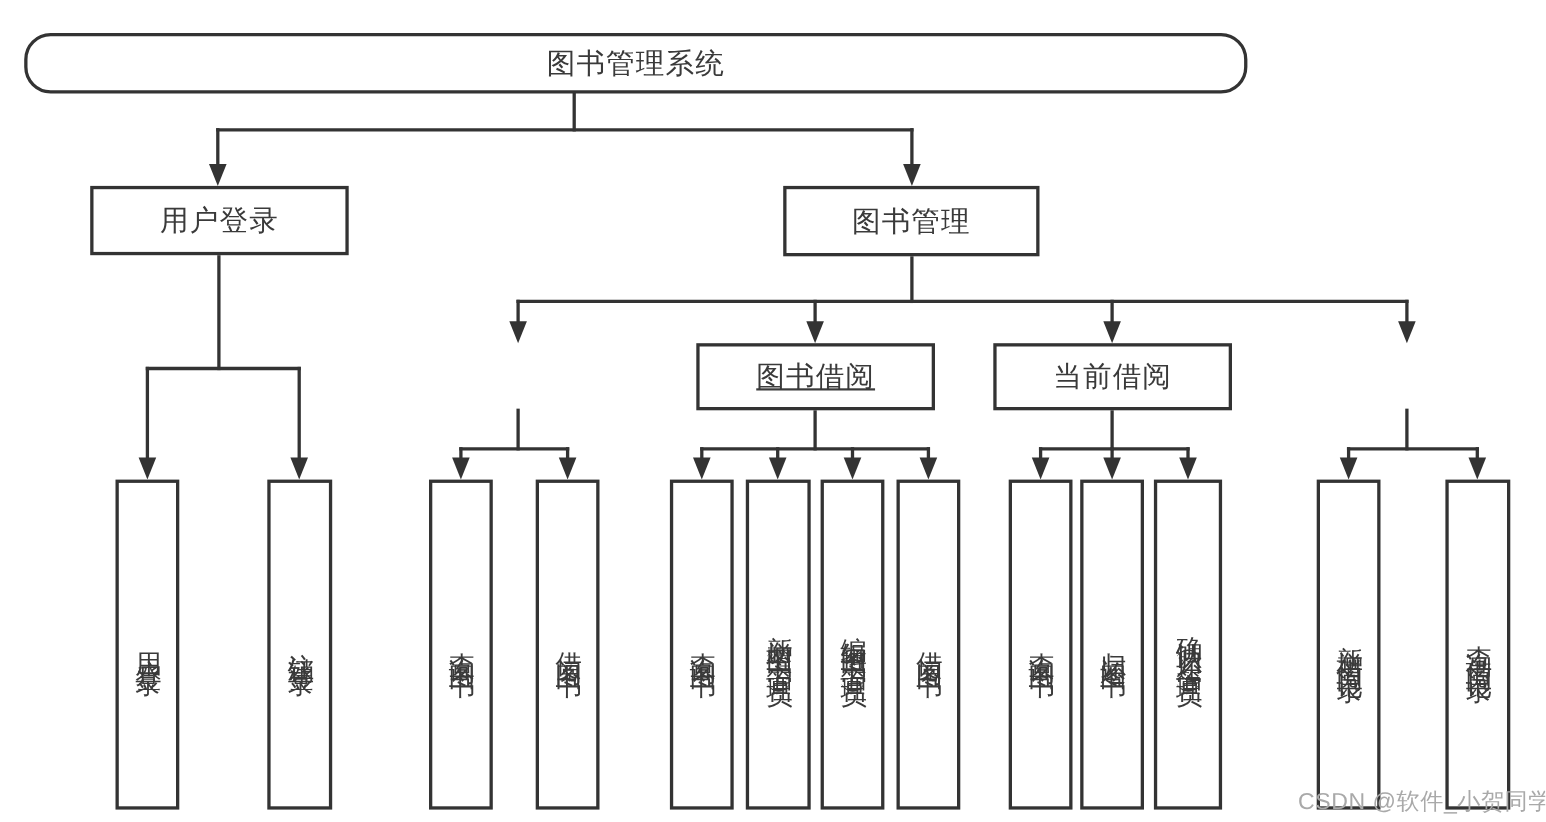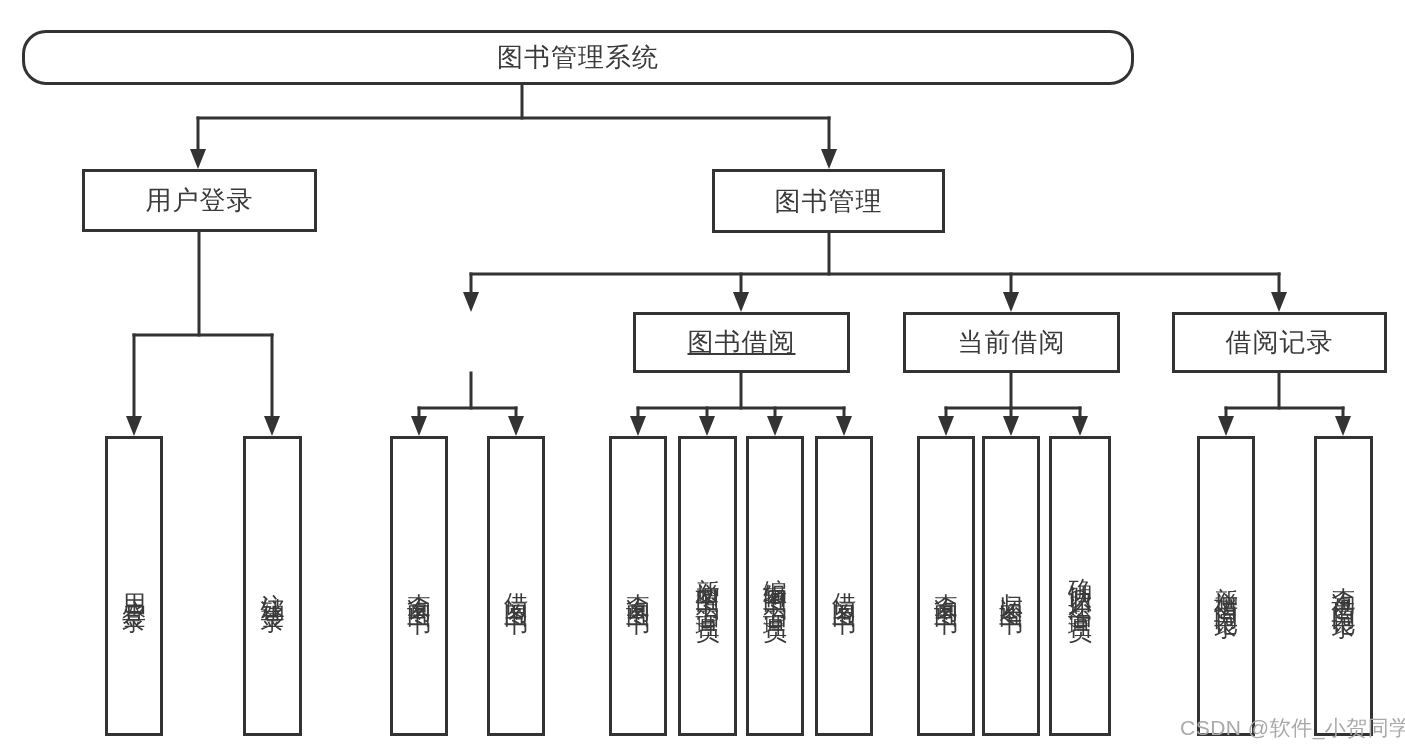--- a/index.html
+++ b/index.html
@@ -91,21 +91,20 @@
       <polygon points="1335,416 1351,416 1343,436" fill="#333333" stroke="none"></polygon>
     </svg>
 
   <div class="box hbox" style="left:22px;top:30px;width:1112px;height:55px;border-radius:24px;">图书管理系统</div>
 
   <div class="box hbox" style="left:82px;top:169px;width:235px;height:63px;">用户登录</div>
   <div class="box hbox" style="left:712px;top:169px;width:233px;height:64px;">图书管理</div>
 
   <div class="box hbox" style="left:633px;top:312px;width:217px;height:61px;text-decoration:underline;">图书借阅</div>
   <div class="box hbox" style="left:903px;top:312px;width:217px;height:61px;">当前借阅</div>
-  <div class="box hbox" style="left:1172px;top:312px;width:215px;height:61px;">借阅记录</div>
 
   <div class="box vbox" style="left:105px;top:436px;width:58px;height:300px;">用户登录</div>
   <div class="box vbox" style="left:243px;top:436px;width:59px;height:300px;">注销登录</div>
 
   <div class="box vbox" style="left:390px;top:436px;width:58px;height:300px;">查询图书</div>
   <div class="box vbox" style="left:487px;top:436px;width:58px;height:300px;">借阅图书</div>
 
   <div class="box vbox" style="left:609px;top:436px;width:58px;height:300px;">查询图书</div>
   <div class="box vbox" style="left:678px;top:436px;width:59px;height:300px;">新增图书（管理员）</div>
   <div class="box vbox" style="left:746px;top:436px;width:58px;height:300px;">编辑图书（管理员）</div>

